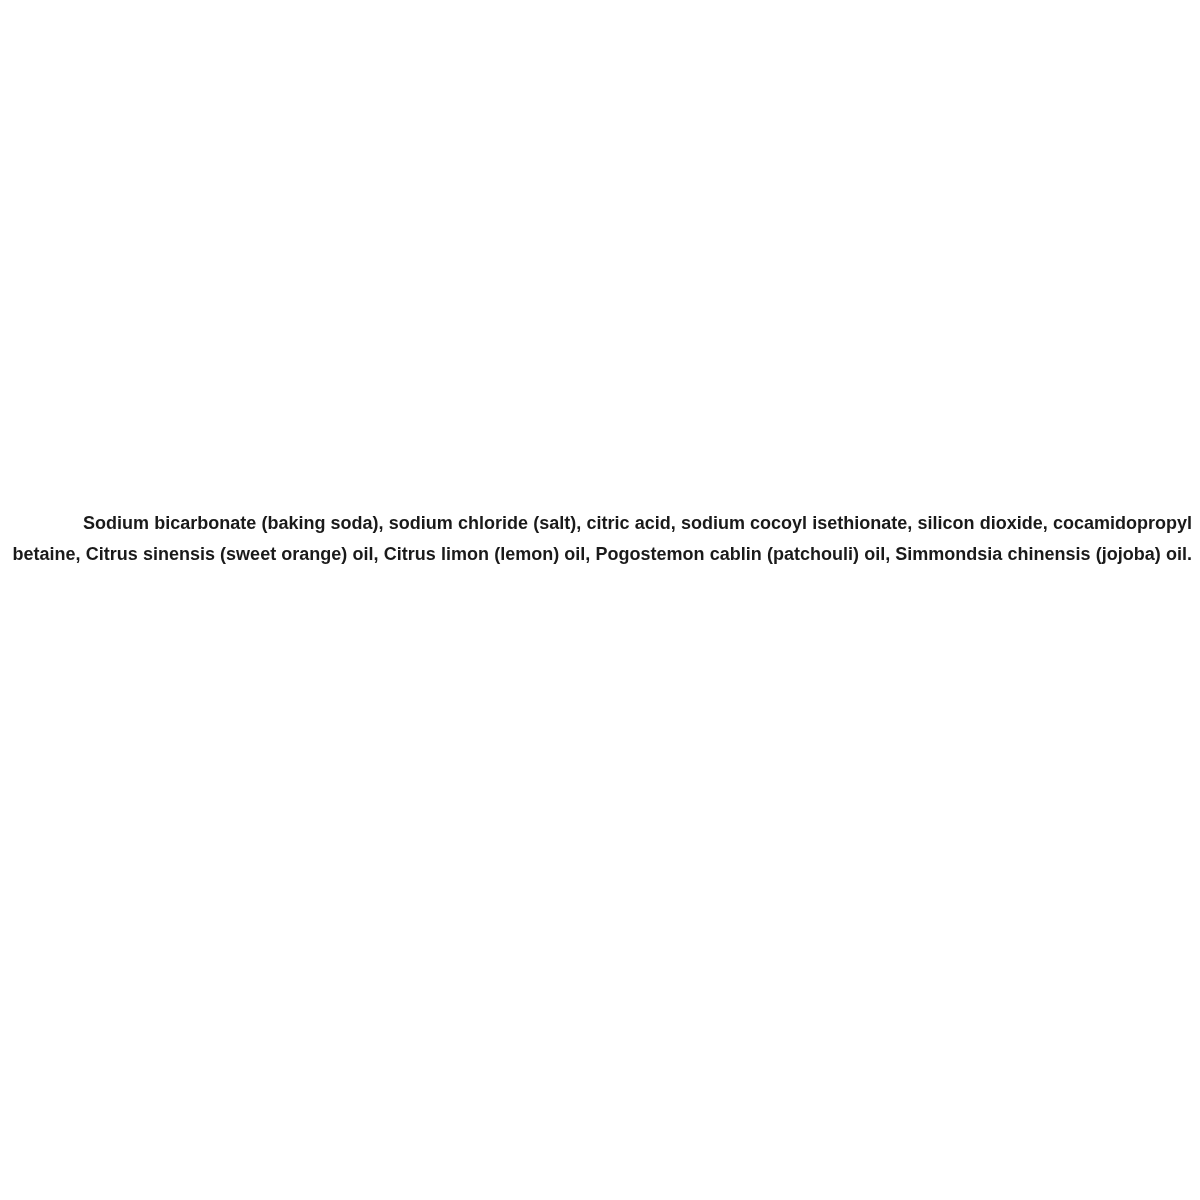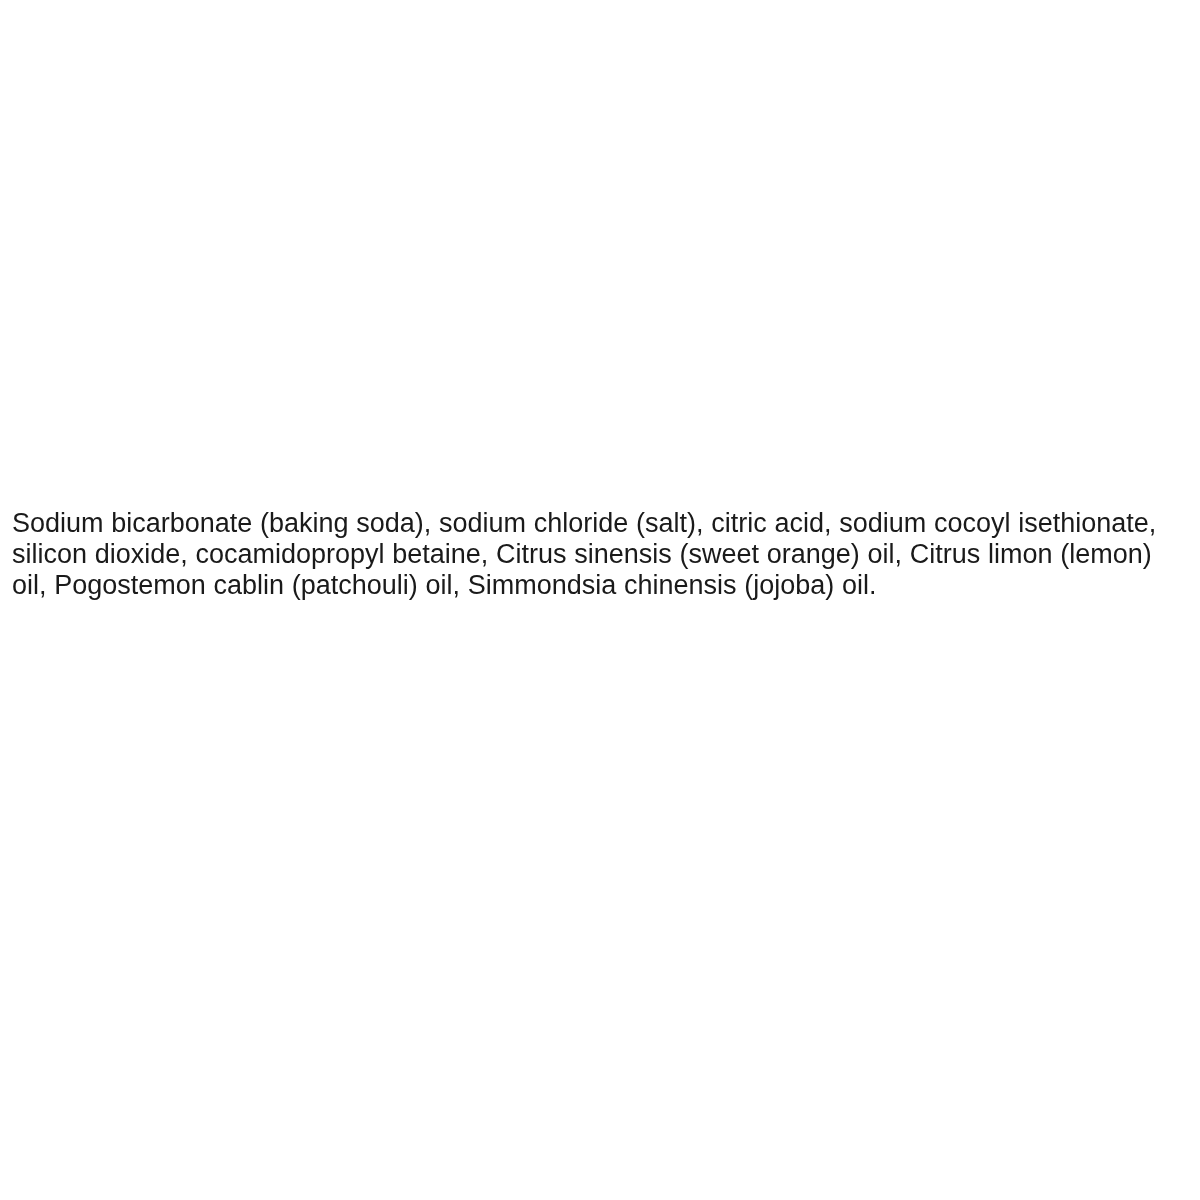--- a/index.html
+++ b/index.html
@@ -28,27 +28,28 @@
   }
   .section-heading {
     font-size: 19px;
     font-weight: bold;
     letter-spacing: 0.2px;
     color: #111111;
     margin: 0 0 36px 0;
     line-height: 1.2;
   }
   .section-body {
-    font-size: 27px;
+    font-size: 18px;
     line-height: 31px;
     color: #1a1a1a;
     margin: 0;
     max-width: 1190px;
-    text-align: left;
+    text-align: right;
     word-spacing: 0.2px;
+    font-weight: bold;
   }
 </style>
 </head>
 <body>
 
 <div class="page">
   <div class="content-block">
     <p class="section-body">Sodium bicarbonate (baking soda), sodium chloride (salt), citric acid, sodium cocoyl isethionate, silicon dioxide, cocamidopropyl betaine, Citrus sinensis (sweet orange) oil, Citrus limon (lemon) oil, Pogostemon cablin (patchouli) oil, Simmondsia chinensis (jojoba) oil.</p>
   </div>
 </div>

